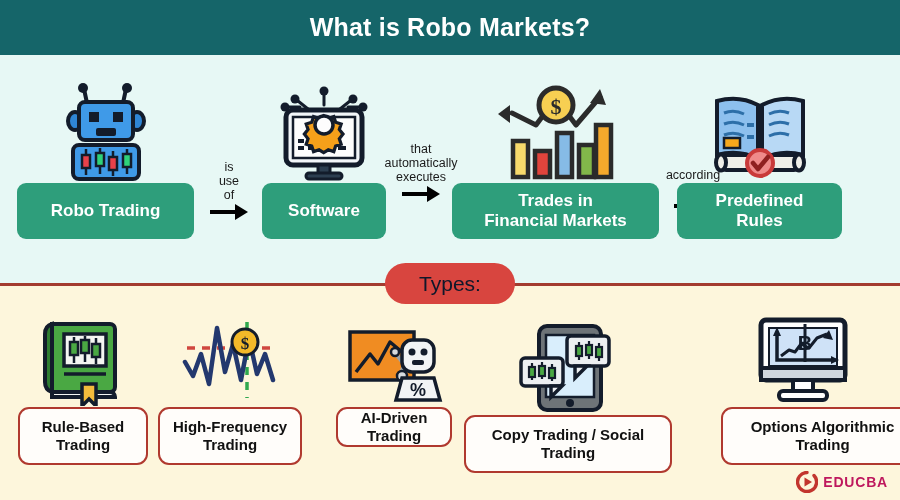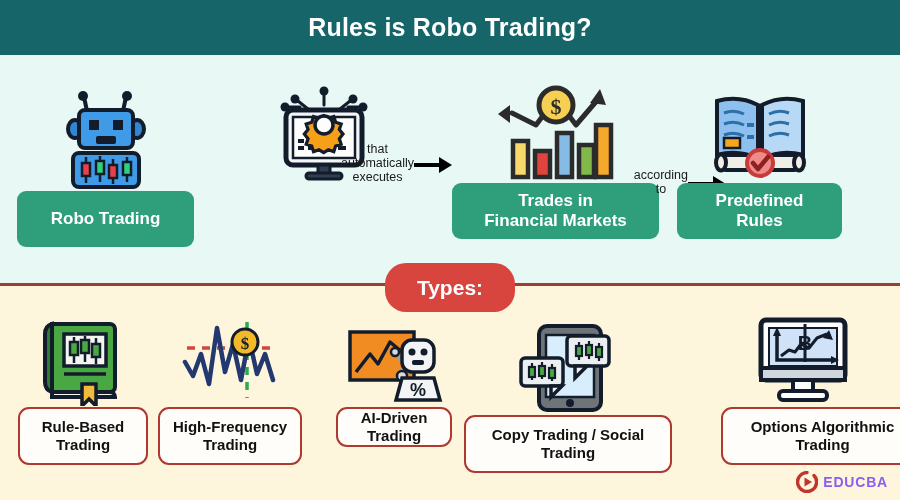--- a/index.html
+++ b/index.html
@@ -34,51 +34,51 @@
   
   .step{position:absolute;display:flex;flex-direction:column;align-items:center;}
   .step-icon{height:105px;display:flex;align-items:flex-end;justify-content:center;}
   .step-box{
     background:#2e9e7b;color:#fff;border-radius:9px;
     font-size:17px;font-weight:bold;text-align:center;line-height:1.2;
     display:flex;align-items:center;justify-content:center;
     box-sizing:border-box;padding:6px 8px;
   }
 
-  #step-1{left:17px;top:86px;width:177px;}
+  #step-1{left:17px;top:78px;width:177px;}
   #step-1 .step-box{width:177px;height:56px;}
   #step-2{left:262px;top:78px;width:124px;}
   #step-2 .step-box{width:124px;height:56px;}
   #step-3{left:452px;top:78px;width:207px;}
   #step-3 .step-box{width:207px;height:56px;}
   #step-4{left:677px;top:78px;width:165px;}
   #step-4 .step-box{width:165px;height:56px;}
 
   
-  .conn{position:absolute;display:flex;align-items:center;justify-content:flex-end;}
+  .conn{position:absolute;display:flex;flex-direction:column;align-items:center;}
   .conn-label{
     font-size:12.5px;color:#1a1a1a;text-align:center;line-height:1.12;
     white-space:pre-line;margin-bottom:4px;
   }
   .arrow{position:relative;width:38px;height:12px;display:flex;align-items:center;}
   .arrow .shaft{width:26px;height:4px;background:#000;}
   .arrow .head{
     width:0;height:0;border-top:8px solid transparent;border-bottom:8px solid transparent;
     border-left:13px solid #000;margin-left:-1px;
   }
   #conn-1{left:200px;top:160px;width:58px;}
   #conn-2{left:390px;top:142px;width:62px;}
   #conn-3{left:648px;top:168px;width:66px;margin-left:12px;}
 
   
   .types-pill{
-    position:absolute;left:385px;top:263px;width:130px;height:49px;
+    position:absolute;left:385px;top:263px;width:130px;height:41px;
     background:#d8453f;border-radius:21px;
     display:flex;align-items:center;justify-content:center;
-    color:#ffffff;font-size:21px;font-weight:bold;z-index:5;
+    color:#0f172a;font-size:21px;font-weight:normal;z-index:5;
   }
 
   
   .type{position:absolute;display:flex;flex-direction:column;align-items:center;}
   .type-icon{height:95px;display:flex;align-items:center;justify-content:center;}
   .type-box{
     background:#fffdfa;border:2px solid #b0392f;border-radius:11px;
     color:#111;font-weight:bold;font-size:15px;text-align:center;line-height:1.18;
     display:flex;align-items:center;justify-content:center;
     box-sizing:border-box;padding:5px 8px;
@@ -91,29 +91,29 @@
   #type-3 .type-box{width:116px;height:40px;}
   #type-4{left:464px;top:320px;}
   #type-4 .type-box{width:208px;height:58px;}
   #type-5{left:682px;top:312px;}
   #type-5 .type-box{width:203px;height:58px;margin-left:39px;}
 
   
   .logo{
     position:absolute;right:12px;bottom:7px;display:flex;align-items:center;gap:5px;
   }
-  .logo-text{font-size:14px;font-weight:bold;color:#8b5cf6;letter-spacing:.8px;}
+  .logo-text{font-size:14px;font-weight:bold;color:#be185d;letter-spacing:.8px;}
 </style>
 </head>
 <body>
 
 <div class="page">
 
   <div class="header">
-    <div class="header-title">Rules is Robo Trading?</div>
+    <div class="header-title">What is Robo Markets?</div>
   </div>
 
   <div class="flow-section"></div>
   <div class="divider"></div>
   <div class="types-section"></div>
 
   <div class="step" id="step-1">
     <div class="step-icon">
       <svg width="92" height="100" viewBox="0 0 92 100">
         <g stroke="#131c2b" stroke-width="4" fill="none" stroke-linecap="round">
@@ -137,20 +137,27 @@
         </g>
         <rect x="22" y="72" width="8" height="13" fill="#e8414a" stroke="#131c2b" stroke-width="2.5"></rect>
         <rect x="36" y="70" width="8" height="13" fill="#2fd27a" stroke="#131c2b" stroke-width="2.5"></rect>
         <rect x="49" y="74" width="8" height="13" fill="#e8414a" stroke="#131c2b" stroke-width="2.5"></rect>
         <rect x="63" y="71" width="8" height="13" fill="#2fd27a" stroke="#131c2b" stroke-width="2.5"></rect>
       </svg>
     </div>
     <div class="step-box">Robo Trading</div>
   </div>
 
+  <div class="conn" id="conn-1">
+    <div class="conn-label">is<br>use<br>of</div>
+    <div class="arrow">
+        <div class="shaft"></div>
+        <div class="head"></div>
+      </div>
+  </div>
 
   <div class="step" id="step-2">
     <div class="step-icon">
       <svg width="100" height="100" viewBox="0 0 100 100">
         <g stroke="#131c2b" stroke-width="3" fill="none" stroke-linecap="round">
           <path d="M50 22 L50 10"></path>
             <path d="M34 26 L24 18"></path>
             <path d="M66 26 L76 18"></path>
           <path d="M26 24 L14 24"></path>
             <path d="M74 24 L86 24"></path>
@@ -171,20 +178,21 @@
             <rect x="64" y="63" width="8" height="4"></rect>
         </g>
         <g fill="#f6a01a" stroke="#131c2b" stroke-width="3.5">
           <path d="M50 14 l5 3 6-2 2 6 6 2-2 6 4 5-4 5 2 6-6 2-2 6-6-2-5 3-5-3-6 2-2-6-6-2 2-6-4-5 4-5-2-6 6-2 2-6 6 2z" transform="translate(0,18) scale(0.92) translate(4,2)"></path>
         </g>
         <circle cx="50" cy="42" r="9" fill="#fdfdfd" stroke="#131c2b" stroke-width="3.5"></circle>
         <rect x="44" y="82" width="12" height="9" fill="#2c3e50" stroke="#131c2b" stroke-width="3"></rect>
         <rect x="32" y="90" width="36" height="6" rx="3" fill="#2c3e50" stroke="#131c2b" stroke-width="3"></rect>
       </svg>
     </div>
+    <div class="step-box">Software</div>
   </div>
 
   <div class="conn" id="conn-2">
     <div class="conn-label">that<br>automatically<br>executes</div>
     <div class="arrow">
         <div class="shaft"></div>
         <div class="head"></div>
       </div>
   </div>
 

